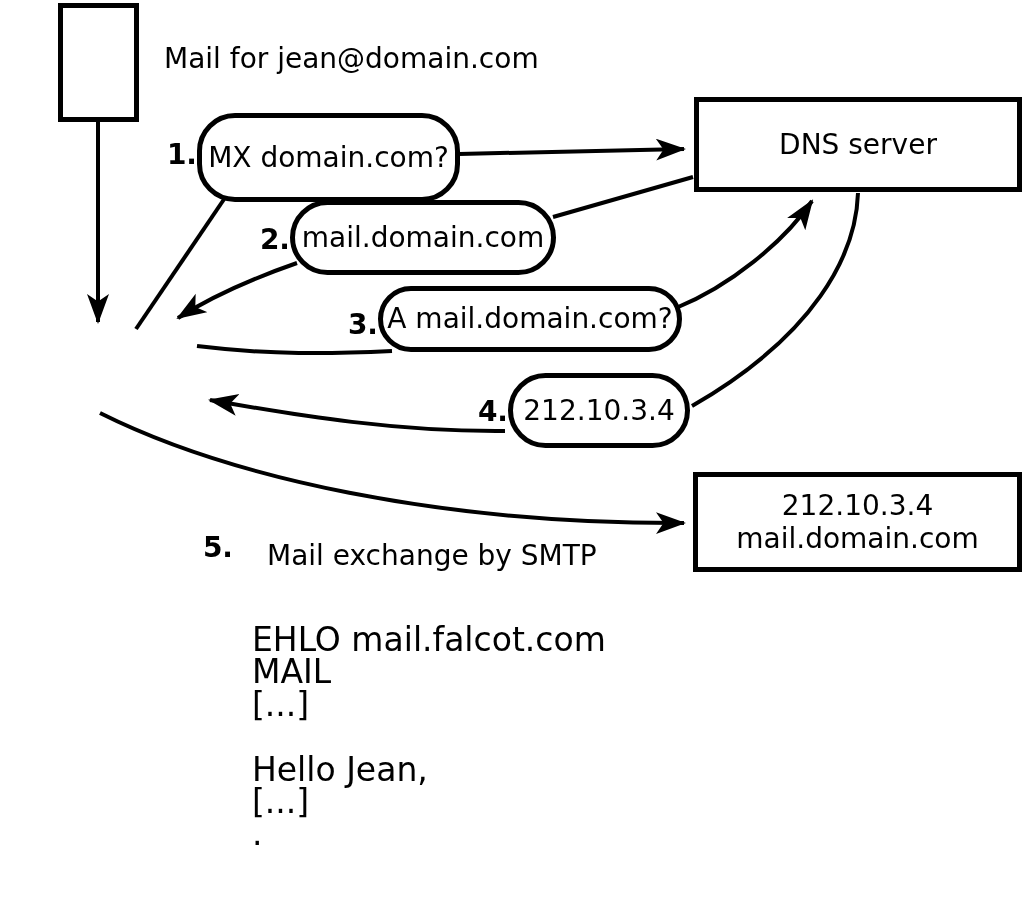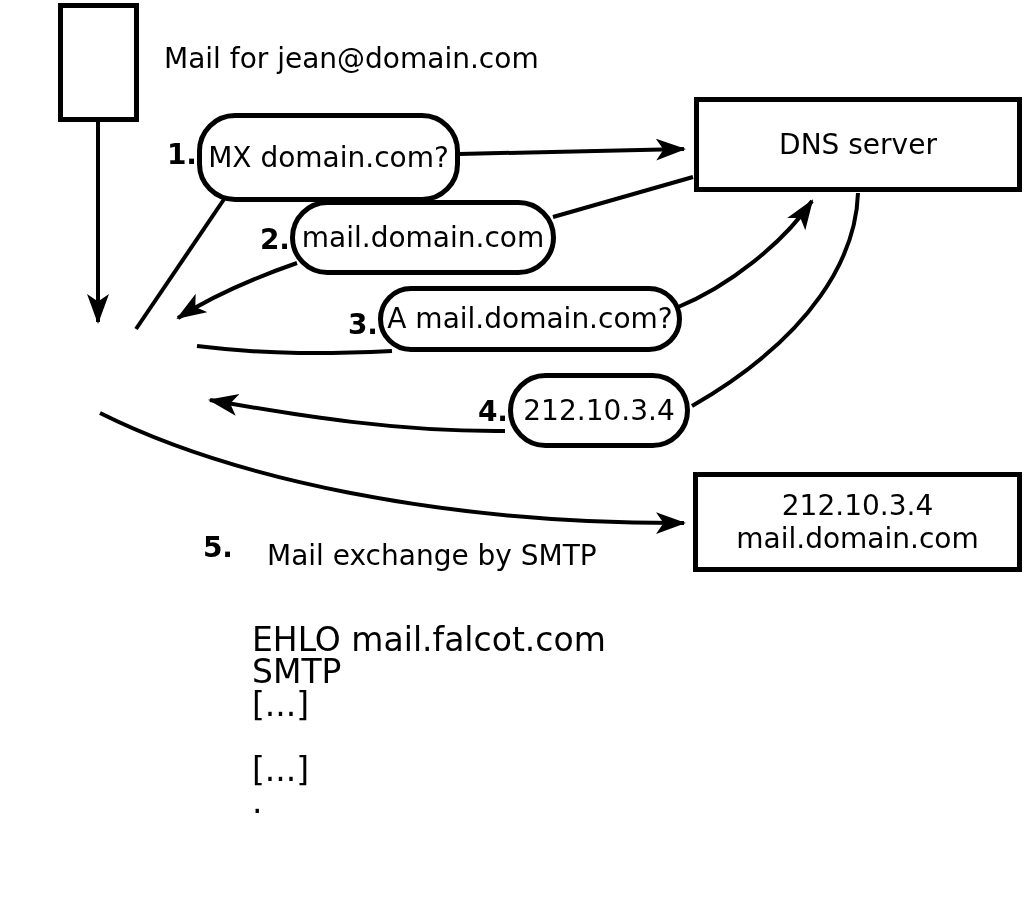--- a/index.html
+++ b/index.html
@@ -102,20 +102,21 @@
   <div class="node plain-rect two-line" style="left:693px;top:472px;width:329px;height:100px;">
     <div>212.10.3.4</div>
     <div>mail.domain.com</div>
   </div>
 
   <div class="num" style="left:185px;top:533px;">5.</div>
   <div class="floating-label" style="left:267px;top:533px;margin-top:8px;">Mail exchange by SMTP</div>
 
   <div id="smtp-block">
     <div class="smtp-line">EHLO mail.falcot.com</div>
-    <div class="smtp-line">SMTP</div>
+    <div class="smtp-line">MAIL</div>
     <div class="smtp-line">[...]</div>
     <div class="smtp-line"></div>
+    <div class="smtp-line">Hello Jean,</div>
     <div class="smtp-line">[...]</div>
     <div class="smtp-line">.</div>
   </div>
 
 </div>
 
 </body></html>

